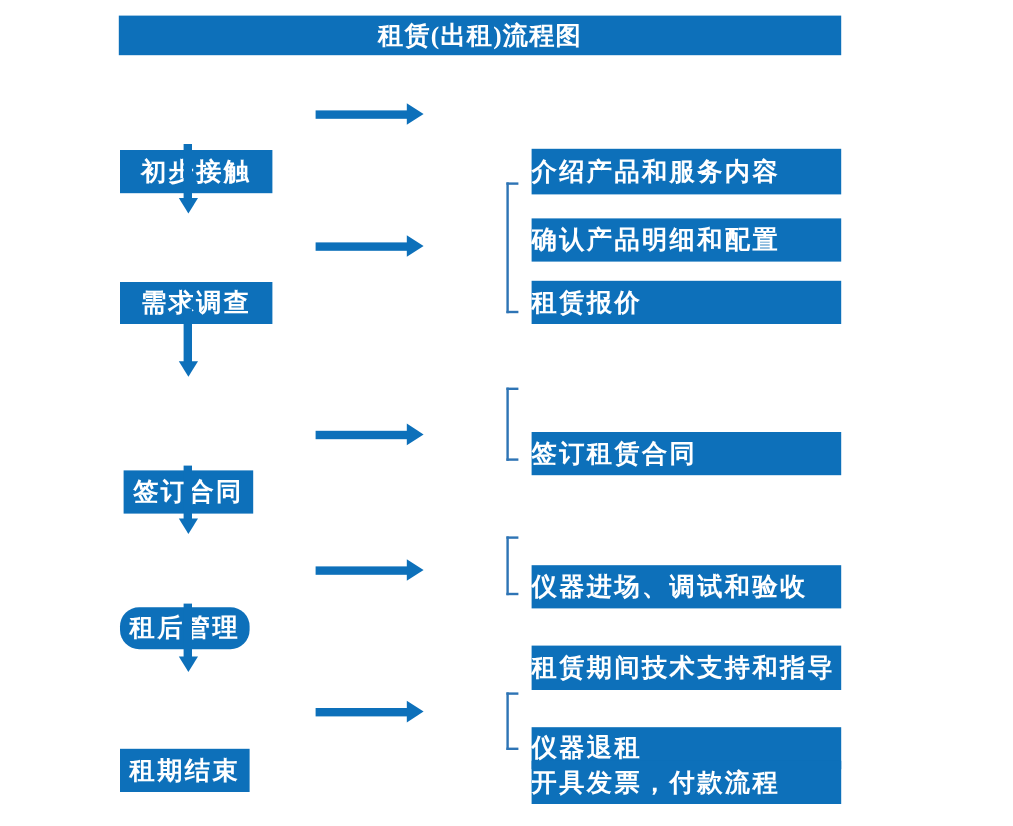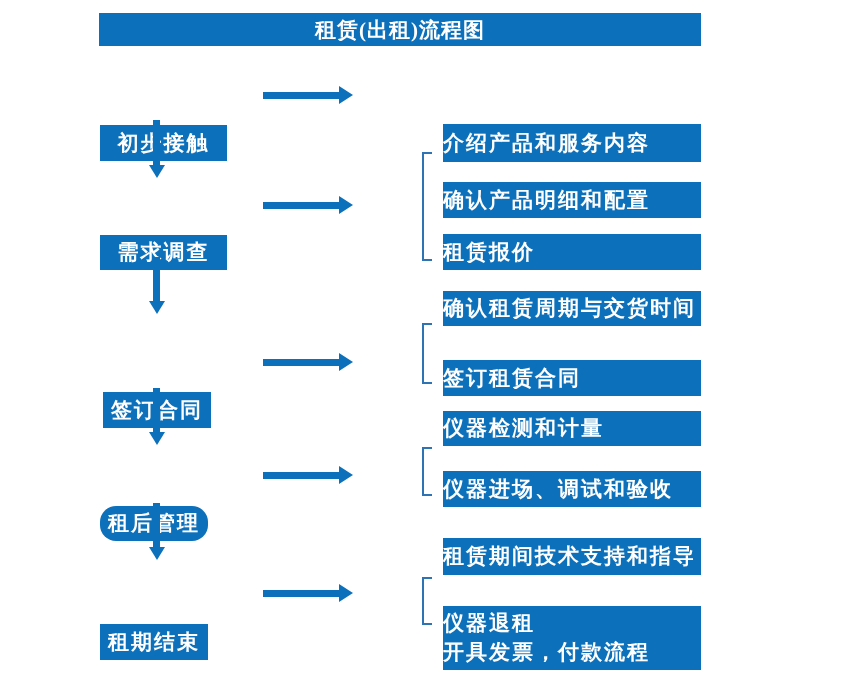--- a/index.html
+++ b/index.html
@@ -71,28 +71,22 @@
 
   <div class="box right-detail" style="left:443px;top:76px;width:258px;height:38px;">
     <span>介绍产品和服务内容</span>
   </div>
   <div class="box right-detail" style="left:443px;top:134px;width:258px;height:36px;">
     <span>确认产品明细和配置</span>
   </div>
   <div class="box right-detail" style="left:443px;top:186px;width:258px;height:36px;">
     <span>租赁报价</span>
   </div>
-  <div class="box right-detail" style="left:443px;top:243px;width:258px;height:35px;">
-    <span>确认租赁周期与交货时间</span>
-  </div>
   <div class="box right-detail" style="left:443px;top:312px;width:258px;height:36px;">
     <span>签订租赁合同</span>
-  </div>
-  <div class="box right-detail" style="left:443px;top:363px;width:258px;height:35px;">
-    <span>仪器检测和计量</span>
   </div>
   <div class="box right-detail" style="left:443px;top:490px;width:258px;height:37px;">
     <span>租赁期间技术支持和指导</span>
   </div>
   <div class="box right-detail" style="left:443px;top:423px;width:258px;height:36px;">
     <span>仪器进场、调试和验收</span>
   </div>
   <div class="box right-detail" style="left:443px;top:558px;width:258px;height:35px;">
     <span>仪器退租</span>
   </div>

